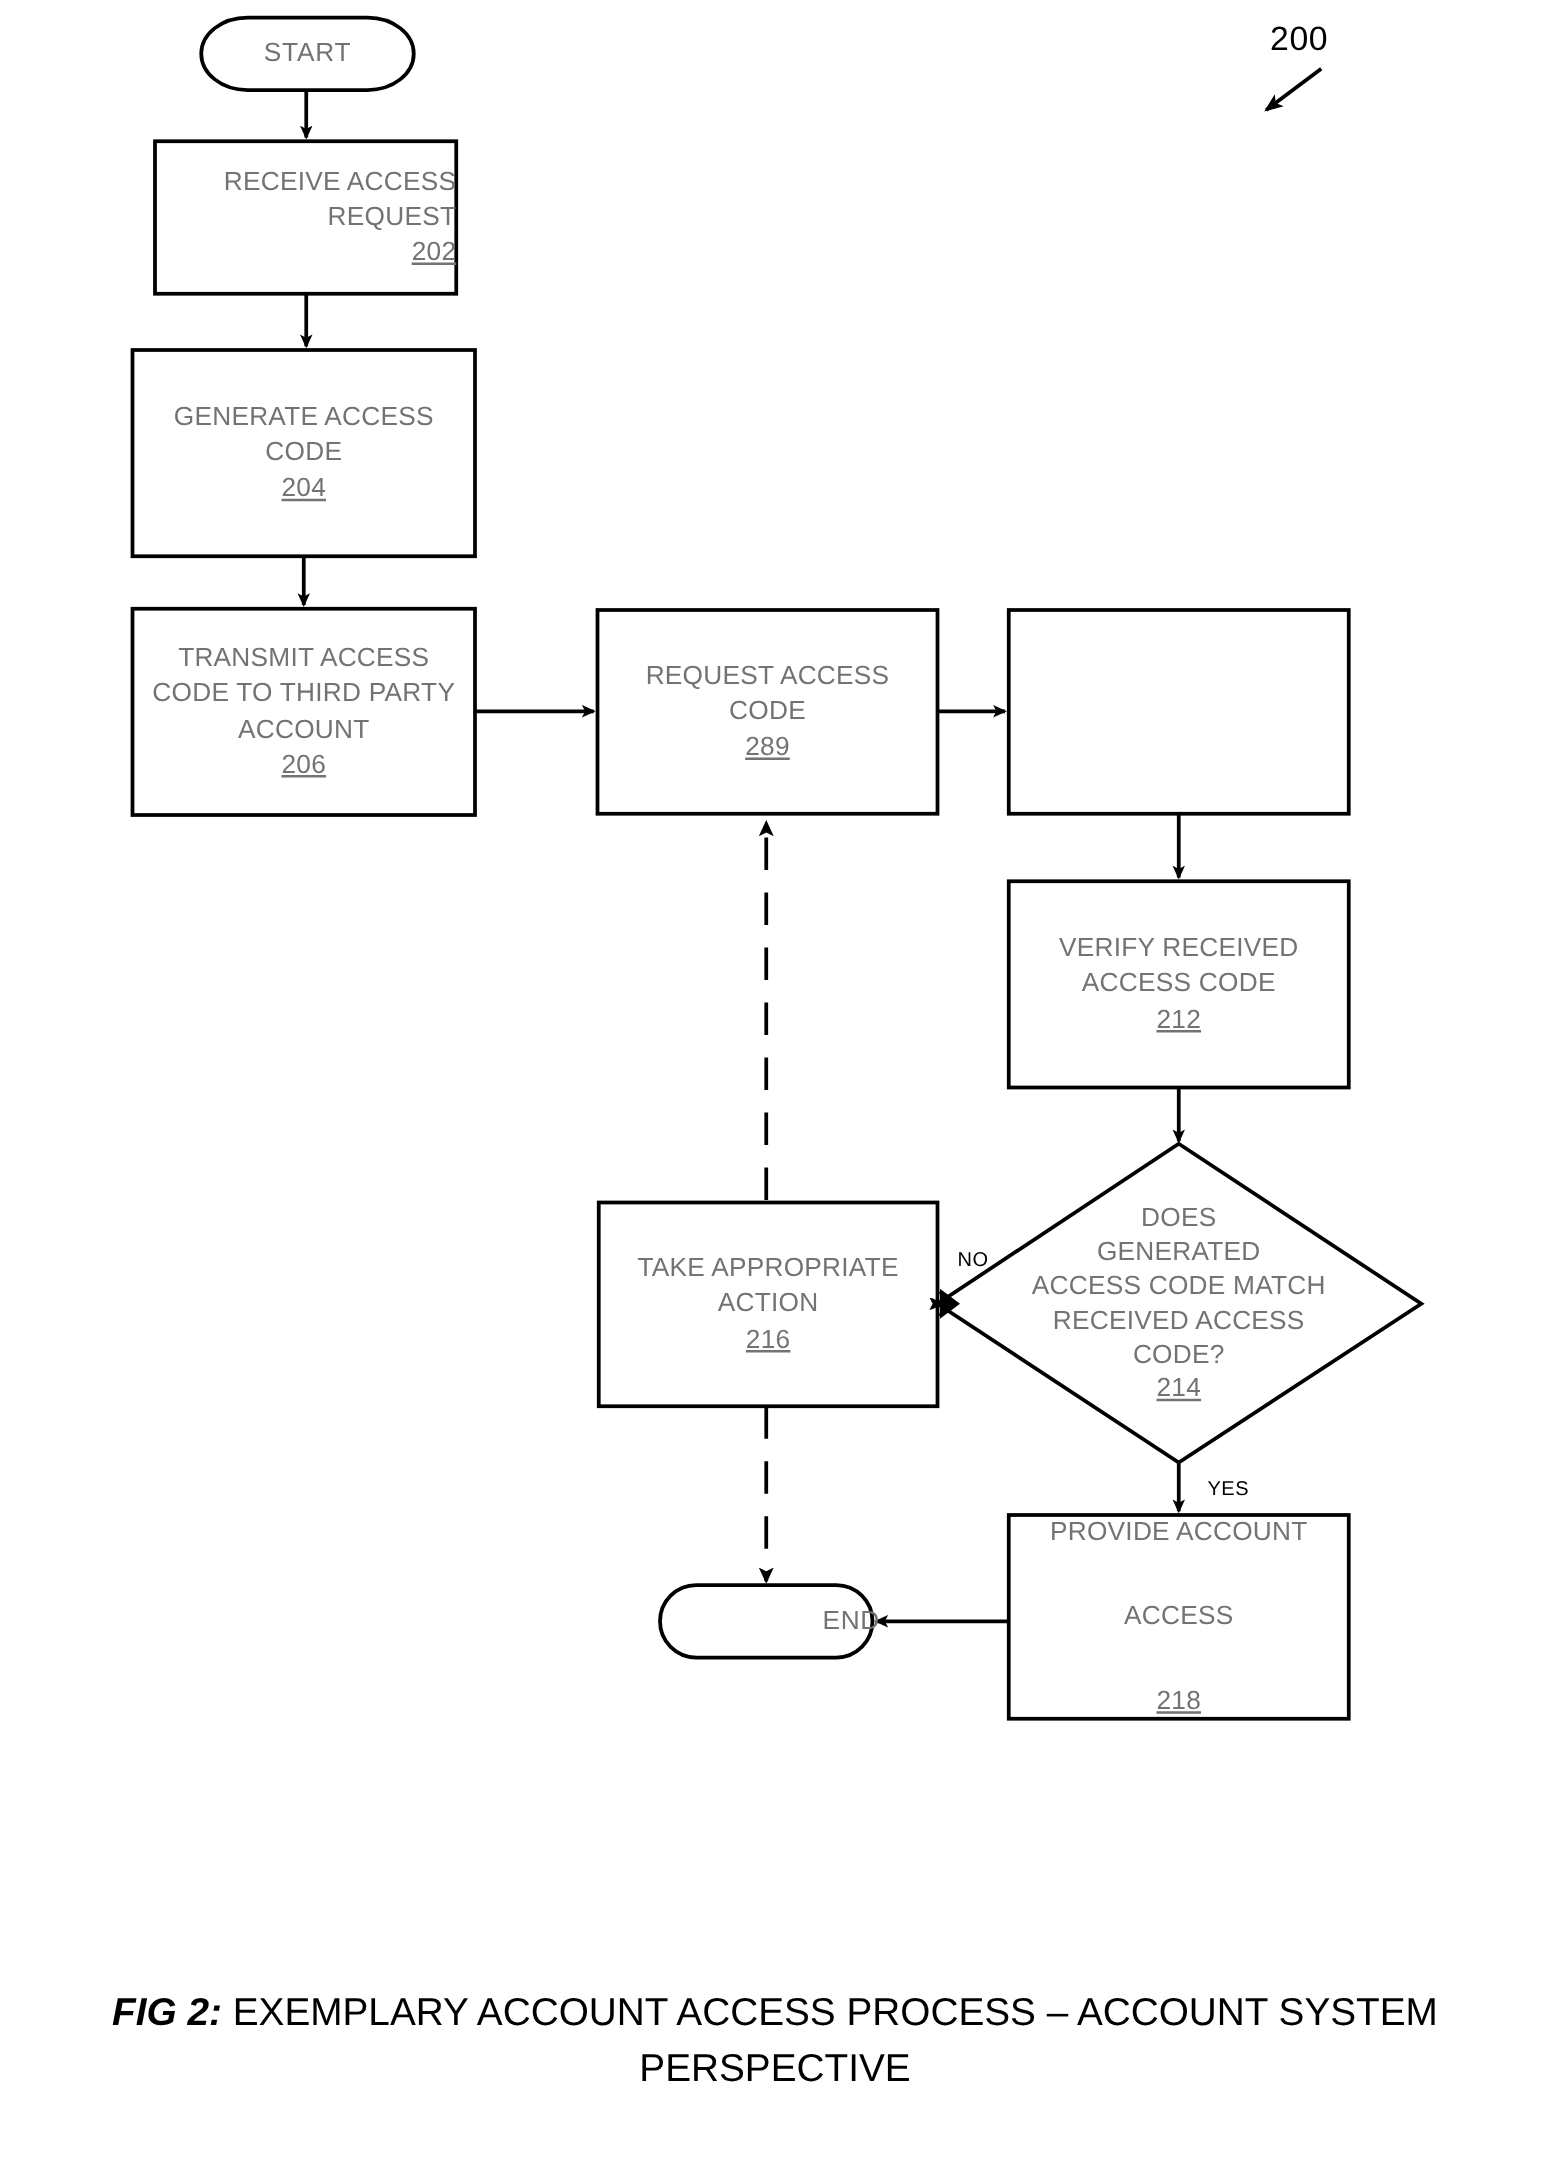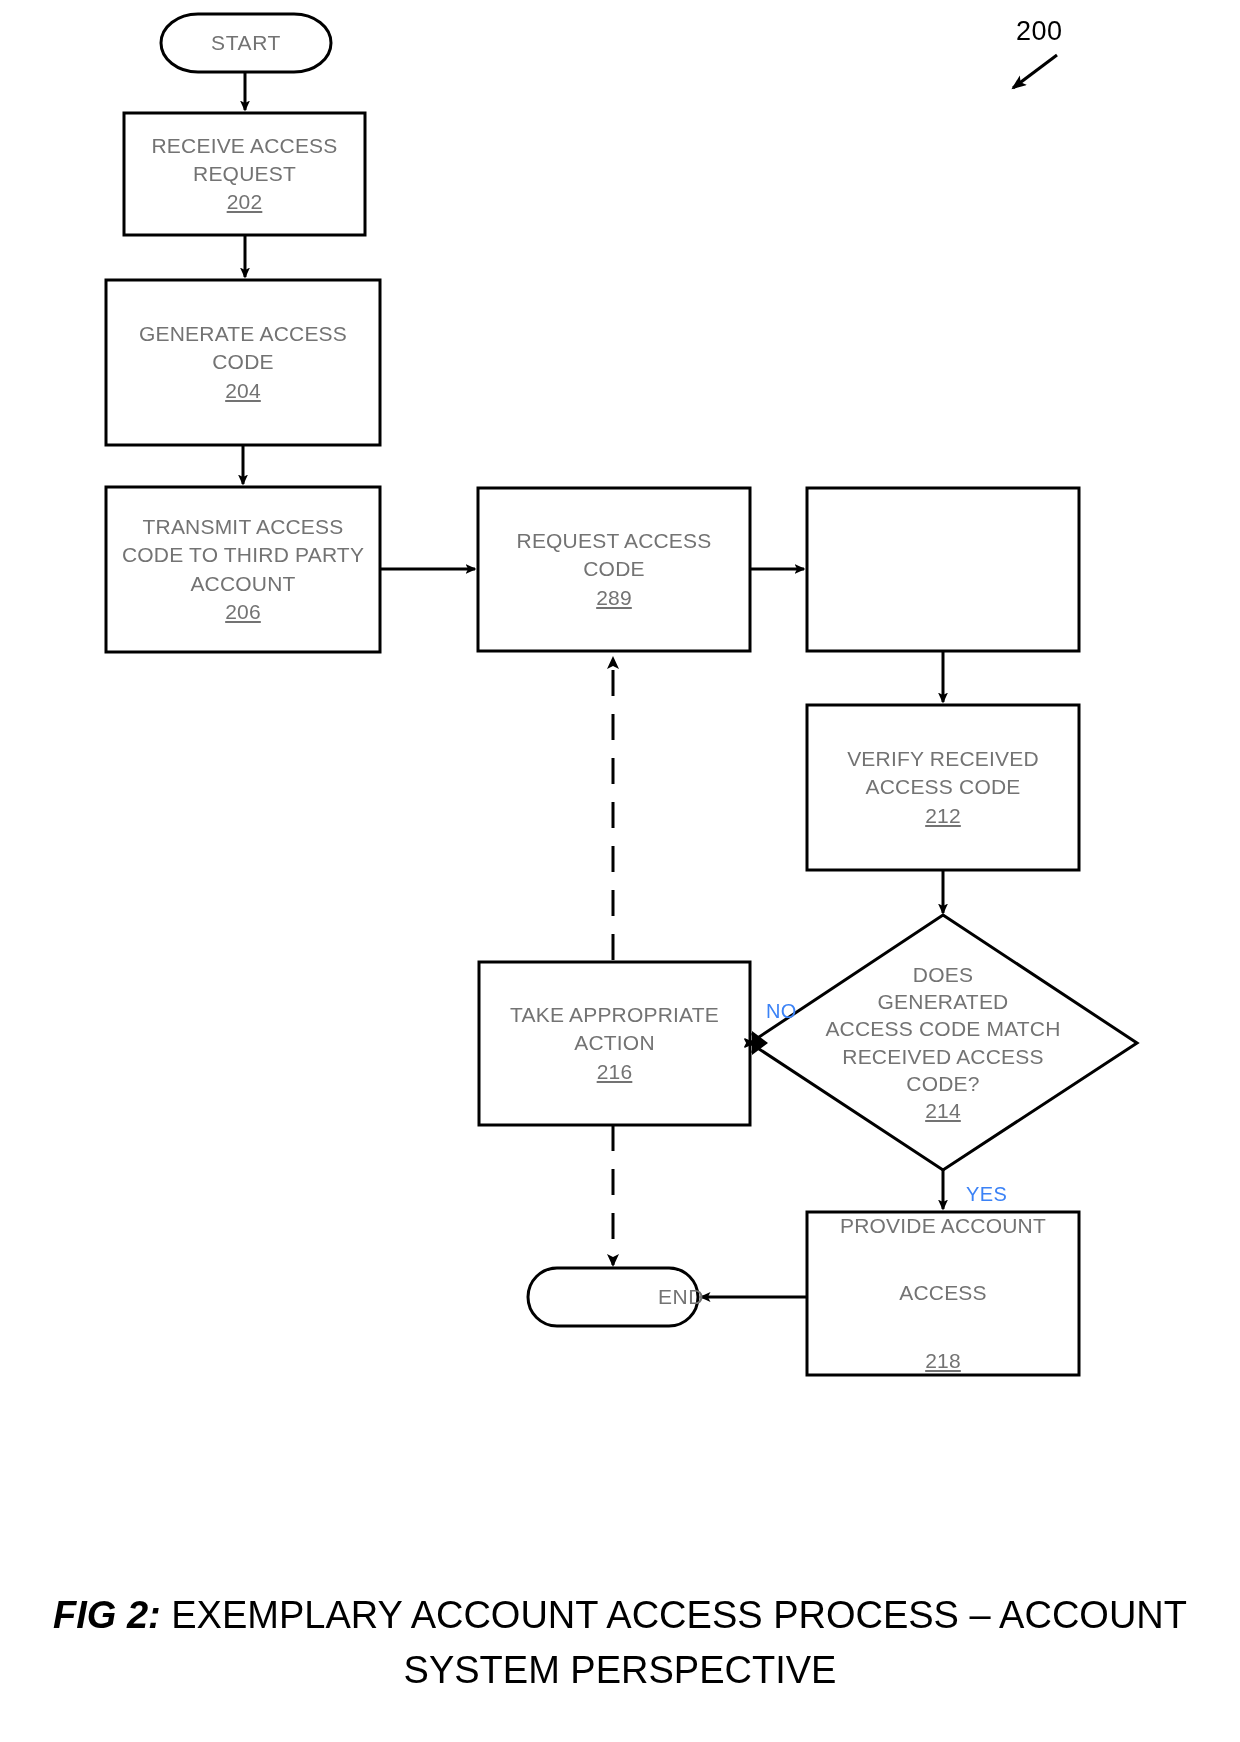--- a/index.html
+++ b/index.html
@@ -44,37 +44,37 @@
   .node-label .ref {
     text-decoration: underline;
     text-underline-offset: 2px;
   }
   .terminal-label {
     font-size: 21px;
     letter-spacing: 0.6px;
   }
   .edge-label {
     position: absolute;
-    font-size: 20px;
+    font-size: 16px;
     letter-spacing: 0.4px;
-    color: #3b82f6;
+    color: #000000;
     white-space: nowrap;
   }
   .ref-200 {
     position: absolute;
     font-size: 27px;
     letter-spacing: 0.5px;
     color: #000;
   }
   .caption {
     position: absolute;
     left: 0;
     width: 1240px;
     text-align: center;
-    font-size: 38px;
+    font-size: 31px;
     line-height: 1.45;
     color: #000;
   }
   .caption .fig {
     font-style: italic;
     font-weight: 600;
   }
 </style>
 </head>
 <body>
@@ -147,21 +147,21 @@
   <svg class="flow-svg" viewBox="0 0 1240 1742" xmlns="http://www.w3.org/2000/svg">
     <line x1="750" y1="1043" x2="753" y2="1043" stroke="#000" stroke-width="3"></line>
     <path d="M752,1031 L752,1055 L768,1043 Z" fill="#000" transform="translate(0,0) scale(1,1)"></path>
     <path d="M767,1043 L751,1033 L754,1043 L751,1053 Z" fill="#000"></path>
   </svg>
 
   <div class="node-label terminal-label" style="left:161px; top:14px; width:170px; height:58px;">
     <span>START</span>
   </div>
 
-  <div class="node-label" style="left:124px; top:113px; width:241px; height:122px;">
+  <div class="node-label" style="left:124px; top:113px; width:241px; height:122px;align-items:flex-end;">
     <span>RECEIVE ACCESS</span>
     <span>REQUEST</span>
     <span class="ref">202</span>
   </div>
 
   <div class="node-label" style="left:106px; top:280px; width:274px; height:165px;">
     <span>GENERATE ACCESS</span>
     <span>CODE</span>
     <span class="ref">204</span>
   </div>

